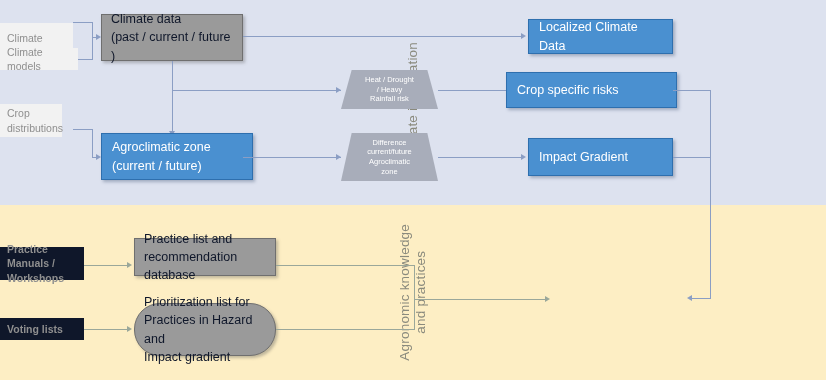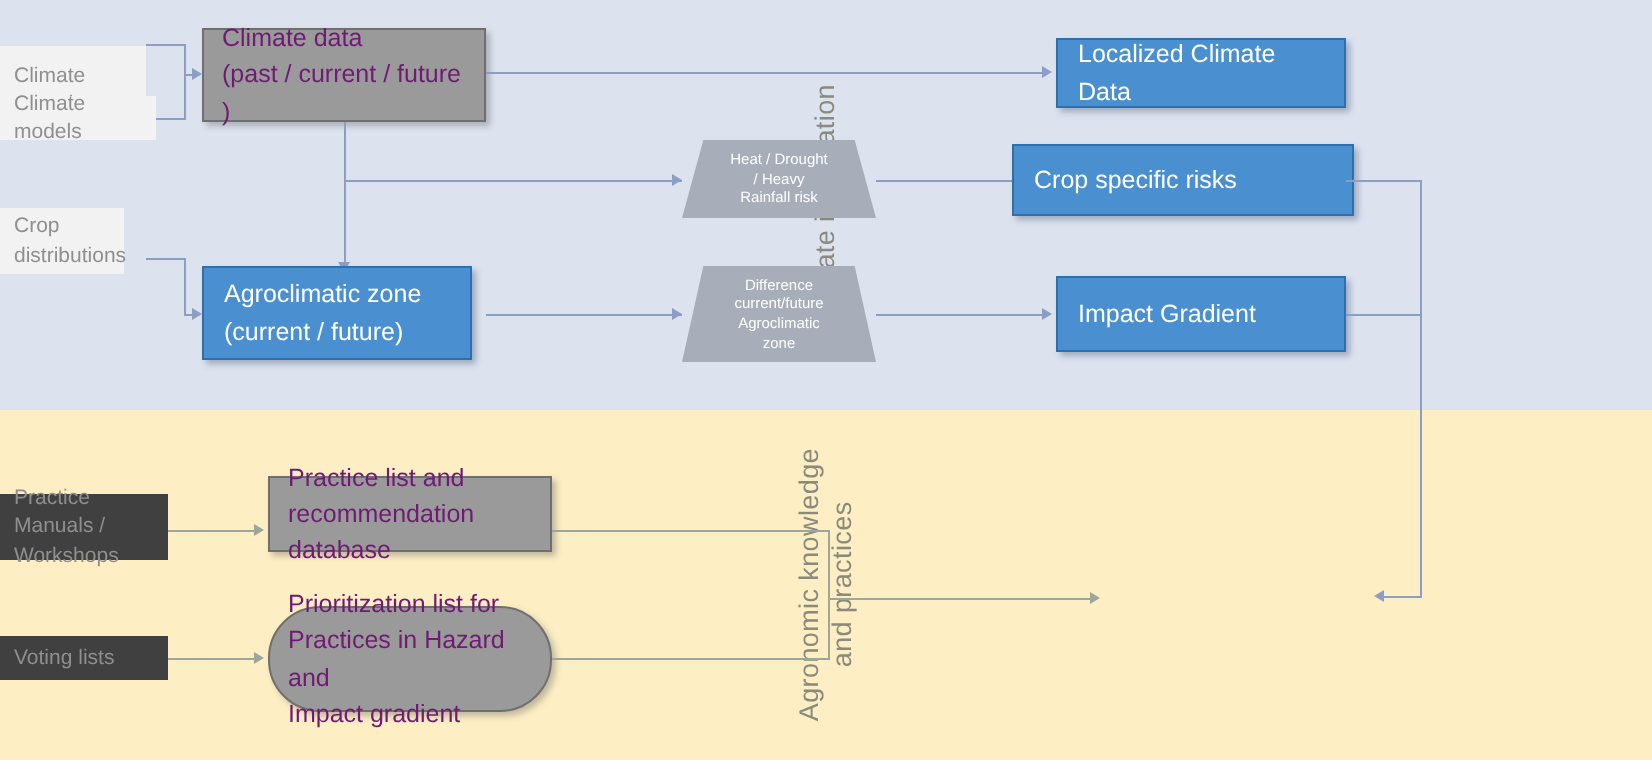--- a/index.html
+++ b/index.html
@@ -35,27 +35,27 @@
   
   .chip{
     background:#f2f2f2;
     color:#8f8f8f;
     font-size:10.5px;
     line-height:1.35;
     padding:4px 7px;
     box-shadow:none;
     border:0;
   }
-  .chip.cream{background:#404040;}
+  .chip.cream{background:#0f172a;font-weight:bold;}
 
   
   .grey{
     background:#9a9a9a;
     border:1px solid #6f6f6f;
-    color:#701a75;
+    color:#0f172a;
     font-size:12.5px;
     line-height:1.45;
     padding:5px 9px;
     box-shadow:2px 2px 3px rgba(80,80,80,.35);
   }
   
   .blue{
     background:#4a90d0;
     border:1px solid #2e6fae;
     color:#ffffff;
@@ -160,21 +160,21 @@
   </div>
 
   <div class="ln h" style="left:438px;top:90px;width:84px;"></div>
   <div class="arrow right" style="left:521px;top:86.5px;"></div>
 
   <div class="ln h" style="left:73px;top:129px;width:20px;"></div>
   <div class="ln v" style="left:92px;top:129px;height:28px;"></div>
   <div class="ln h" style="left:92px;top:157px;width:6px;"></div>
   <div class="arrow right" style="left:96px;top:153.5px;"></div>
 
-  <div class="node blue" style="left:101px;top:133px;width:135px;height:47px;">
+  <div class="node blue" style="left:101px;top:133px;width:152px;height:47px;">
     <span class="node-text">Agroclimatic zone
 (current / future)</span>
   </div>
 
   <div class="ln h" style="left:243px;top:157px;width:98px;"></div>
   <div class="arrow right" style="left:336px;top:153.5px;"></div>
 
   <div class="trap" style="left:341px;top:133px;width:97px;height:48px;">
     <span>Difference
 current/future

